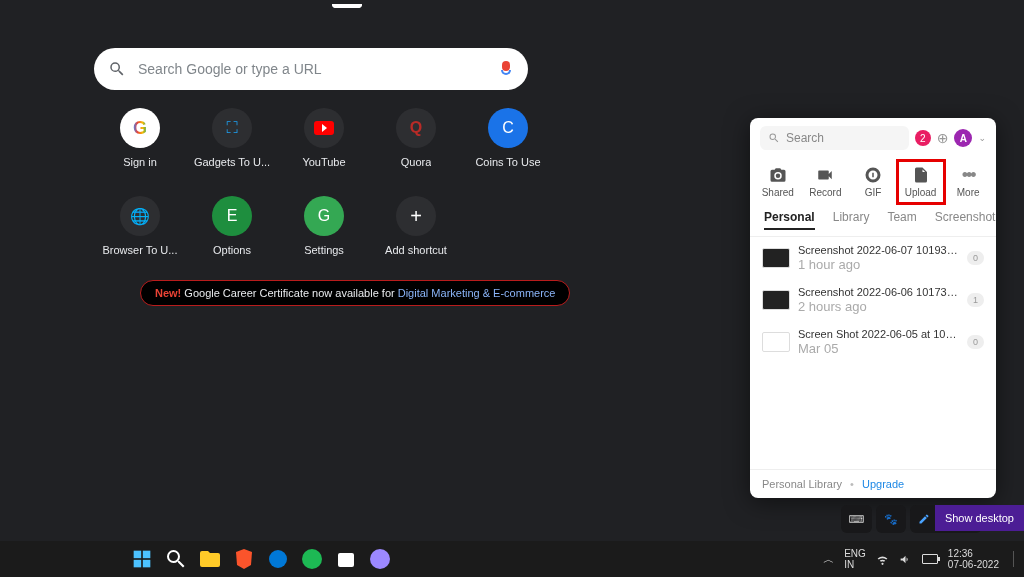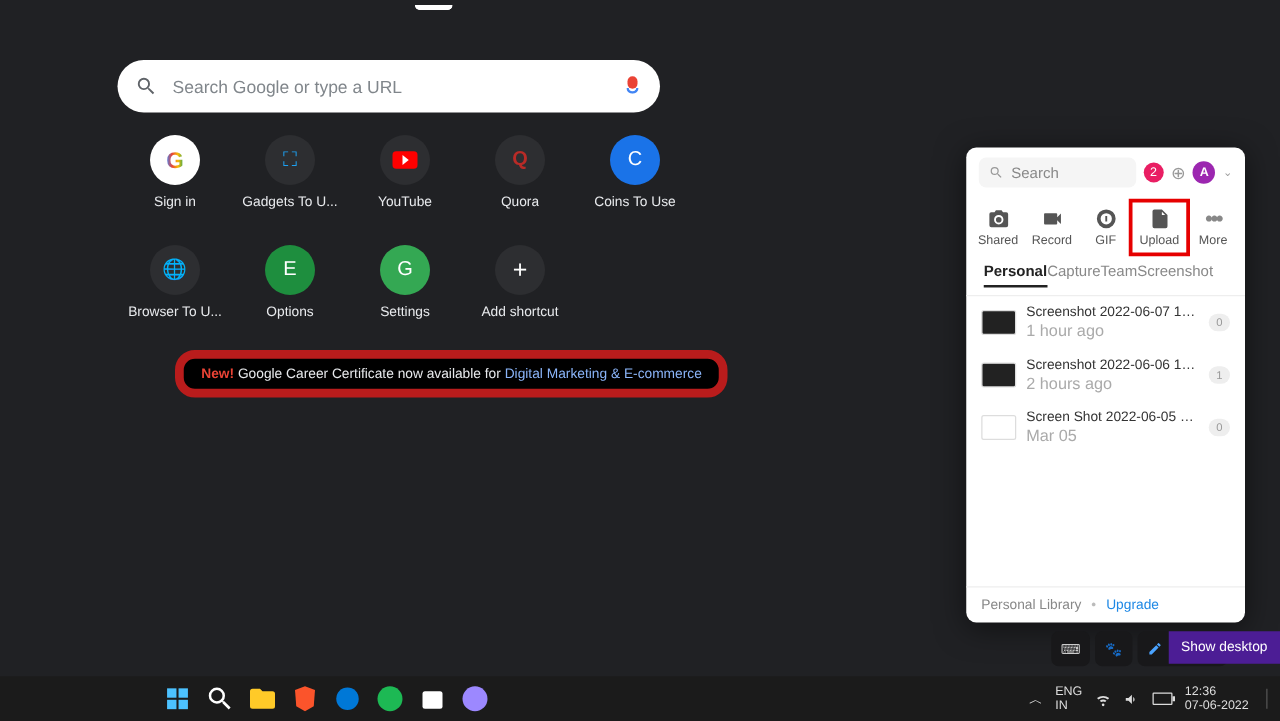--- a/index.html
+++ b/index.html
@@ -27,41 +27,41 @@
   .ico.youtube { }
   .ico.youtube span { width: 20px; height: 14px; background: #ff0000; border-radius: 3px; position: relative; }
   .ico.youtube span::after { content: ""; position: absolute; left: 8px; top: 3px; border-left: 5px solid #fff; border-top: 4px solid transparent; border-bottom: 4px solid transparent; }
   .ico.quora { color: #b92b27; }
   .ico.coins { background: #1a73e8; }
   .ico.globe { color: #fff; }
   .ico.opt { background: #1e8e3e; }
   .ico.set { background: #34a853; }
   .ico.add { font-size: 20px; }
 
-  .promo { position: absolute; left: 108px; top: 276px; background: #000; border: 7px solid #b91c1c; border-radius: 16px; padding: 6px 14px; font-size: 11px; color: #e8eaed; }
+  .promo { position: absolute; left: 108px; top: 276px; background: #000; border: 1px solid #b91c1c; border-radius: 16px; padding: 6px 14px; font-size: 11px; color: #e8eaed; }
   .promo .new { color: #ea4335; font-weight: bold; }
   .promo .link { color: #8ab4f8; }
 
   
-  .panel { position: absolute; right: 28px; top: 118px; width: 223px; height: 380px; background: #fff; border-radius: 8px; box-shadow: 0 4px 24px rgba(0,0,0,.5); display: flex; flex-direction: column; font-size: 12px; color: #444; }
+  .panel { position: absolute; right: 28px; top: 118px; width: 246px; height: 380px; background: #fff; border-radius: 8px; box-shadow: 0 4px 24px rgba(0,0,0,.5); display: flex; flex-direction: column; font-size: 12px; color: #444; }
   .panel-top { display: flex; align-items: center; padding: 8px 10px; gap: 6px; }
   .panel-top .srch { flex: 1; display: flex; align-items: center; background: #f5f5f5; border-radius: 6px; padding: 5px 8px; color: #888; height: 24px; }
   .panel-top .srch svg { width: 12px; height: 12px; fill: #999; margin-right: 6px; }
   .badge-n { width: 16px; height: 16px; border-radius: 50%; background: #e91e63; color: #fff; font-size: 10px; display: flex; align-items: center; justify-content: center; }
   .globe-ico { color: #999; font-size: 14px; }
   .avatar-c { width: 18px; height: 18px; border-radius: 50%; background: #9c27b0; color: #fff; display: flex; align-items: center; justify-content: center; font-size: 10px; font-weight: bold; }
   .chev { color: #999; font-size: 9px; }
 
   .actions { display: flex; justify-content: space-around; padding: 4px 4px 8px 4px; }
   .act { display: flex; flex-direction: column; align-items: center; gap: 3px; width: 44px; cursor: pointer; padding: 4px 0; }
   .act.hl { outline: 3px solid #e60000; outline-offset: 0; }
   .act svg { width: 18px; height: 18px; fill: #555; }
   .act .dots { color: #888; font-size: 18px; letter-spacing: -2px; line-height: 18px; }
   .act .al { font-size: 10px; color: #555; }
-  .tabs { display: flex; padding: 0 14px 6px 14px; font-size: 12px; color: #888; border-bottom: 1px solid #eee; }
+  .tabs { display: flex; gap: 18px; padding: 0 14px 6px 14px; font-size: 12px; color: #888; border-bottom: 1px solid #eee; }
   .tabs .t { cursor: pointer; padding-bottom: 4px; }
   .tabs .t.active { color: #222; border-bottom: 2px solid #222; font-weight: 600; }
 
   .list { flex: 1; overflow: hidden; }
   .item { display: flex; align-items: center; padding: 7px 12px; gap: 8px; cursor: pointer; }
   .thumb { width: 28px; height: 20px; background: #222; border-radius: 2px; border: 1px solid #ddd; flex-shrink: 0; }
   .thumb.light { background: #fff; }
   .meta { flex: 1; min-width: 0; }
   .meta .name { font-size: 11px; color: #333; white-space: nowrap; overflow: hidden; text-overflow: ellipsis; }
   .meta .time { font-size: 13px; color: #aaa; margin-top: 1px; }
@@ -198,21 +198,21 @@
         </svg>
         <span class="al">Upload</span>
       </div>
     <div class="act">
         <span class="dots">•••</span>
         <span class="al">More</span>
       </div>
   </div>
   <div class="tabs">
     <span class="t active">Personal</span>
-    <span class="t">Capture</span>
+    <span class="t">Library</span>
     <span class="t">Team</span>
     <span class="t">Screenshot</span>
   </div>
   <div class="list">
     <div class="item">
         <div class="thumb"></div>
         <div class="meta">
           <div class="name">Screenshot 2022-06-07 101936.png</div>
           <div class="time">1 hour ago</div>
         </div>

